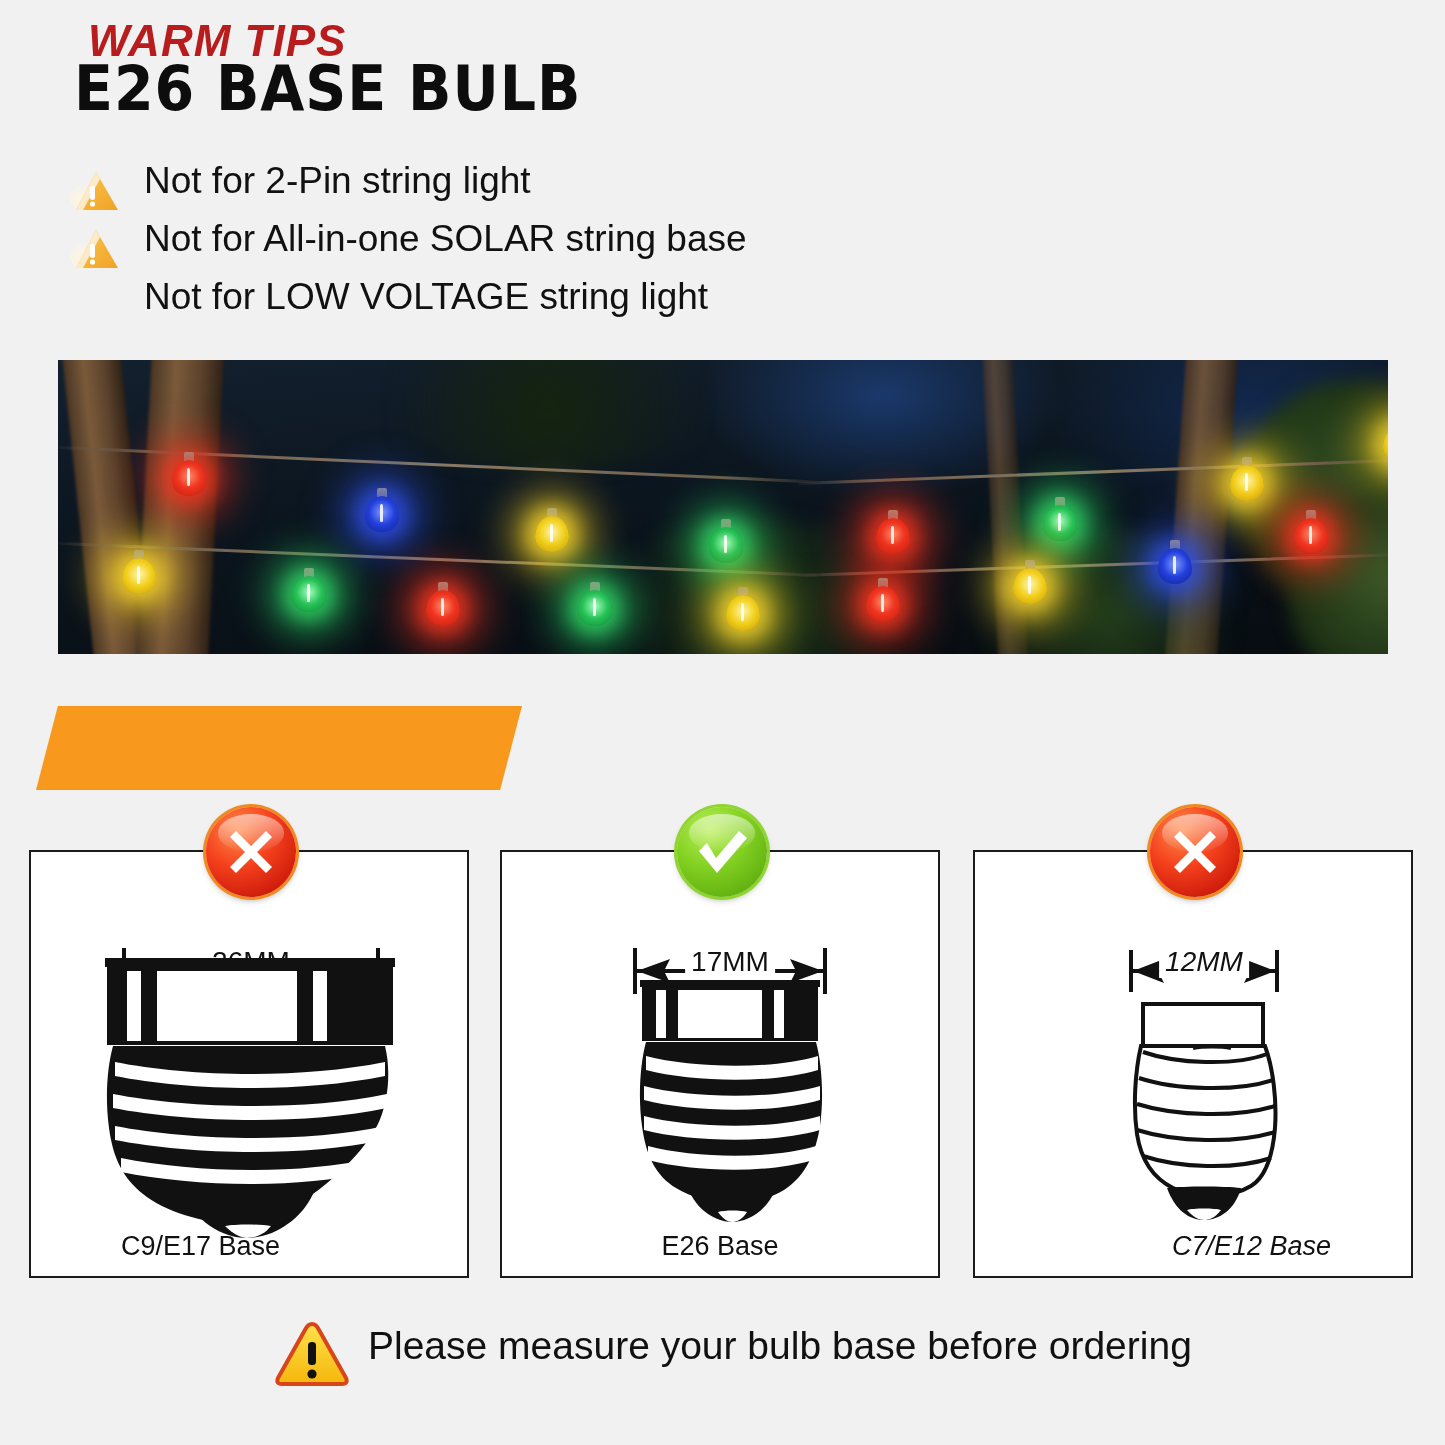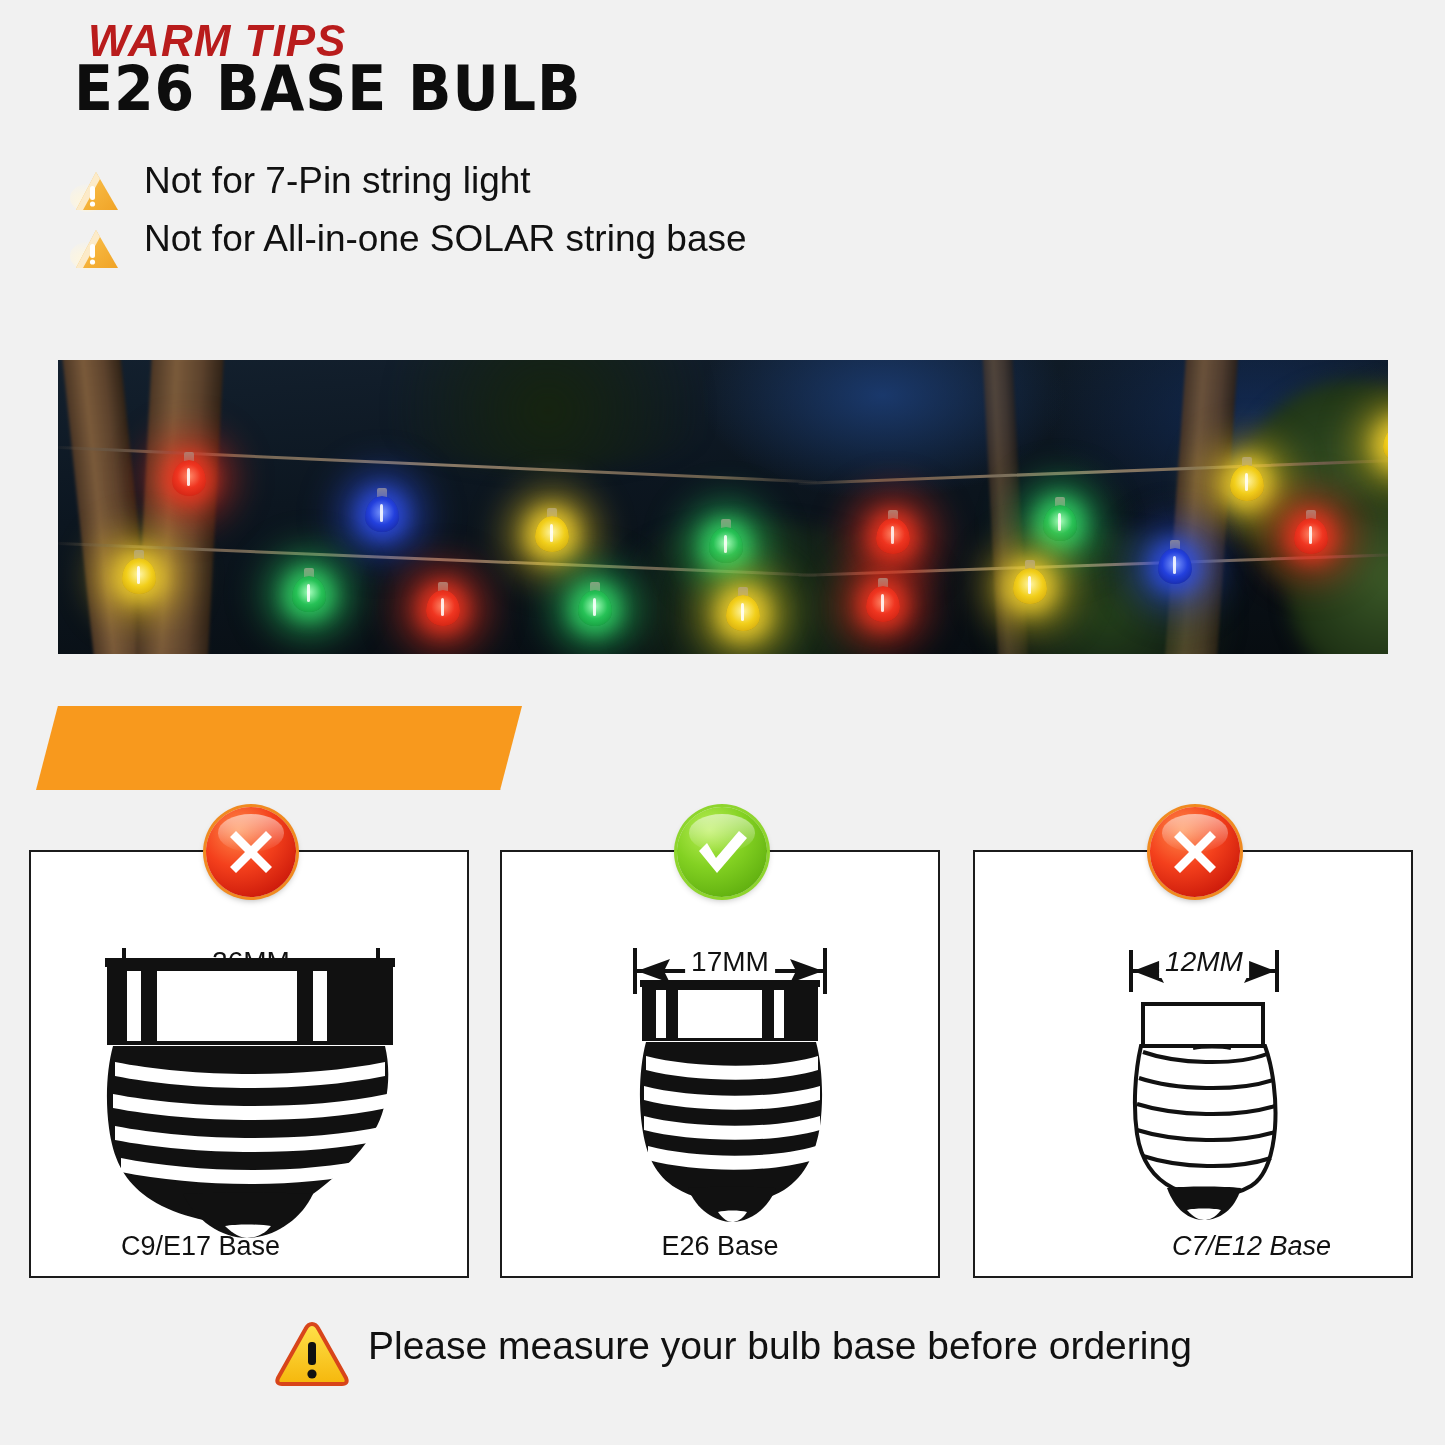--- a/index.html
+++ b/index.html
@@ -185,36 +185,39 @@
               <stop offset="1" stop-color="#fff6dd" stop-opacity="0"></stop>
             </radialGradient>
           </defs>
           <ellipse cx="18" cy="30" rx="18" ry="14" fill="url(#wgl1)"></ellipse>
           <path d="M26 4 L48 42 L6 42 Z" fill="url(#wg1)" opacity="0.96"></path>
           <path d="M26 4 L30 11 L13 42 L6 42 Z" fill="#fdf3e0" opacity="0.85"></path>
           <rect x="20" y="18" width="5" height="14" rx="2.5" fill="#ffffff"></rect>
           <circle cx="22.5" cy="36" r="2.6" fill="#ffffff"></circle>
         </svg>
       </span>
-      <span class="bullet-text">Not for 7-Pin string light</span>
+      <span class="bullet-text">Not for 2-Pin string light</span>
     </div>
 
     <div class="bullet-row">
       <span class="warn-tri-small">
         <svg viewBox="0 0 52 46" width="52" height="46">
           <ellipse cx="18" cy="30" rx="18" ry="14" fill="url(#wgl1)"></ellipse>
           <path d="M26 4 L48 42 L6 42 Z" fill="url(#wg1)" opacity="0.96"></path>
           <path d="M26 4 L30 11 L13 42 L6 42 Z" fill="#fdf3e0" opacity="0.85"></path>
           <rect x="20" y="18" width="5" height="14" rx="2.5" fill="#ffffff"></rect>
           <circle cx="22.5" cy="36" r="2.6" fill="#ffffff"></circle>
         </svg>
       </span>
       <span class="bullet-text">Not for All-in-one SOLAR string base</span>
     </div>
 
+    <div class="bullet-row tight">
+      <span class="bullet-text">Not for LOW VOLTAGE string light</span>
+    </div>
   </div>
 
   <div class="photo">
     <div class="sky"></div>
 
     <div class="trunk" style="left:20px; top:-10px; width:58px; height:310px; transform:rotate(-6deg);"></div>
     <div class="trunk" style="left:86px; top:-10px; width:72px; height:310px; transform:rotate(3deg);"></div>
     <div class="trunk" style="left:1118px; top:-20px; width:52px; height:320px; transform:rotate(4deg); opacity:.85;"></div>
     <div class="trunk" style="left:932px; top:-20px; width:30px; height:320px; transform:rotate(-3deg); opacity:.6;"></div>
 

